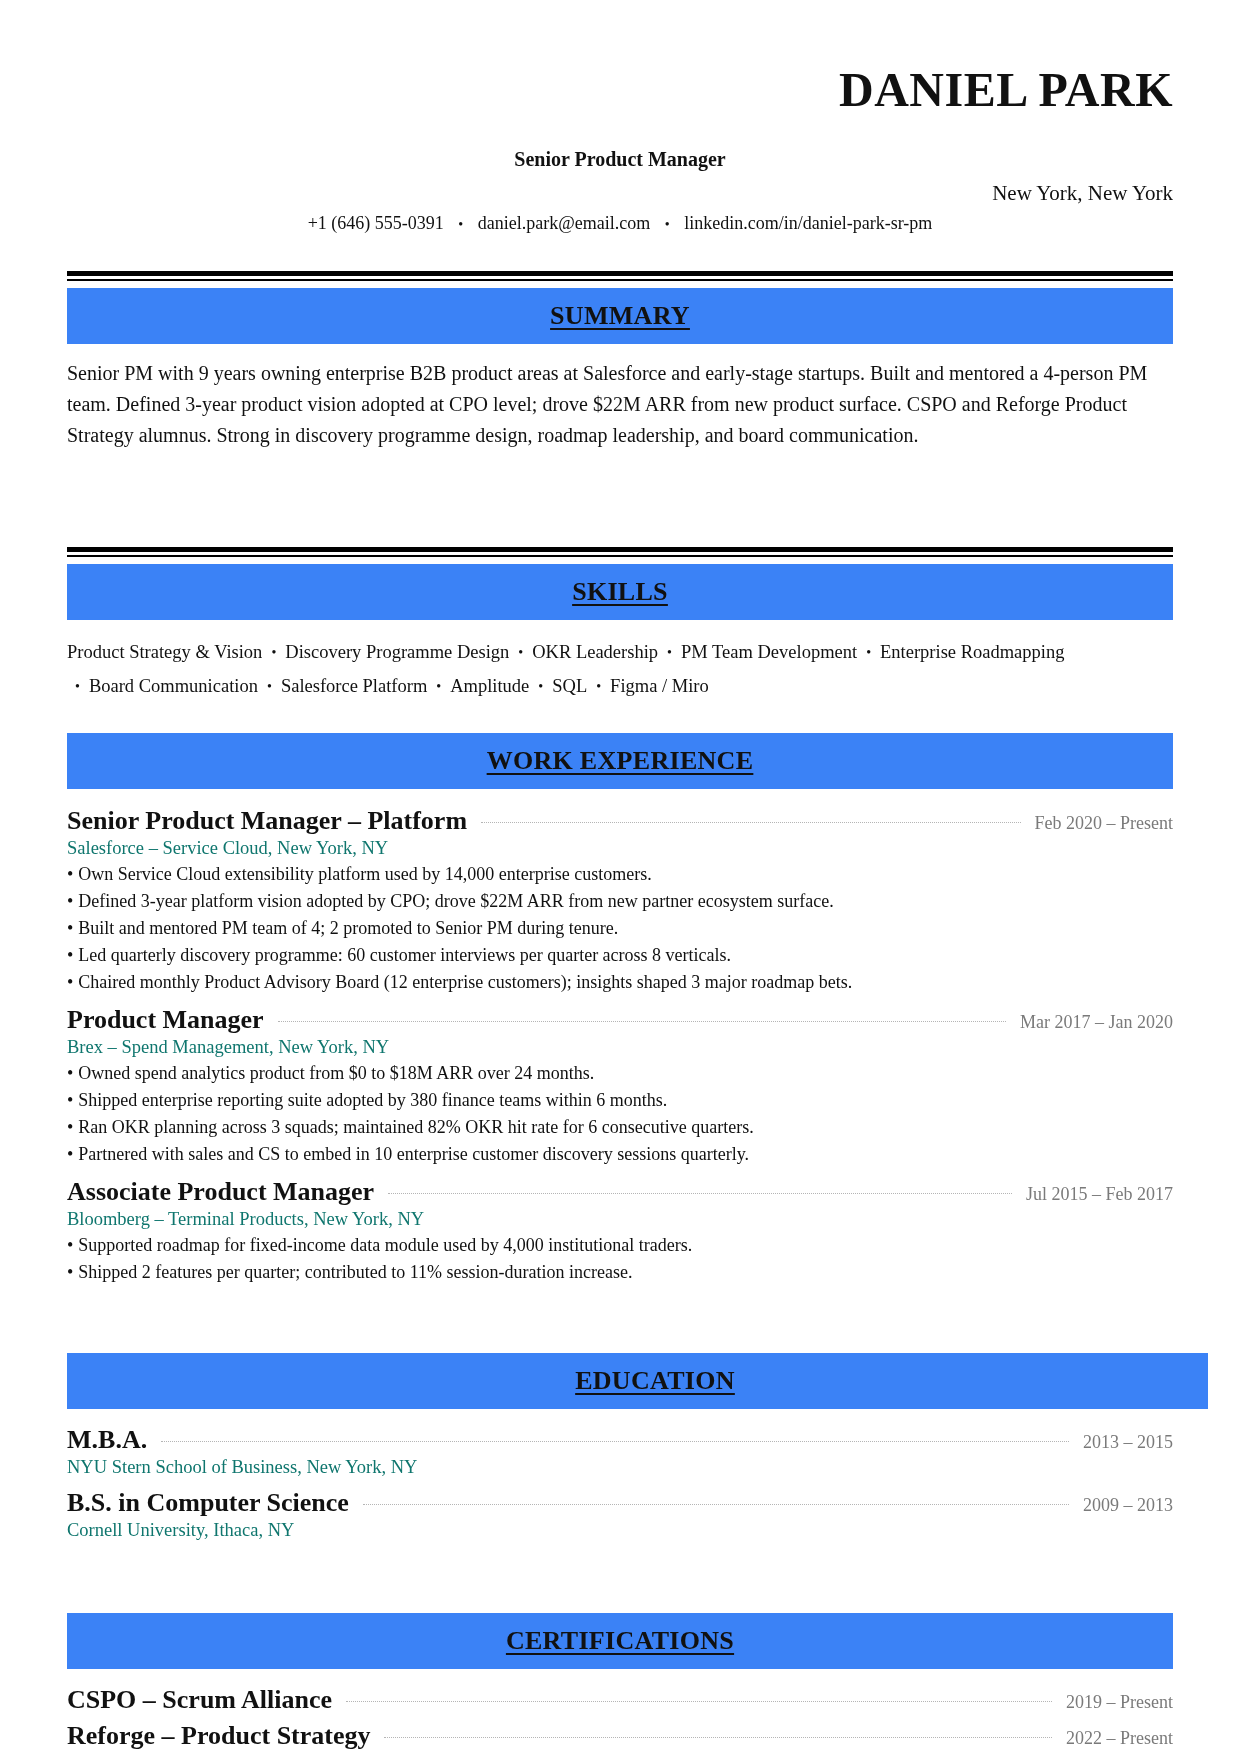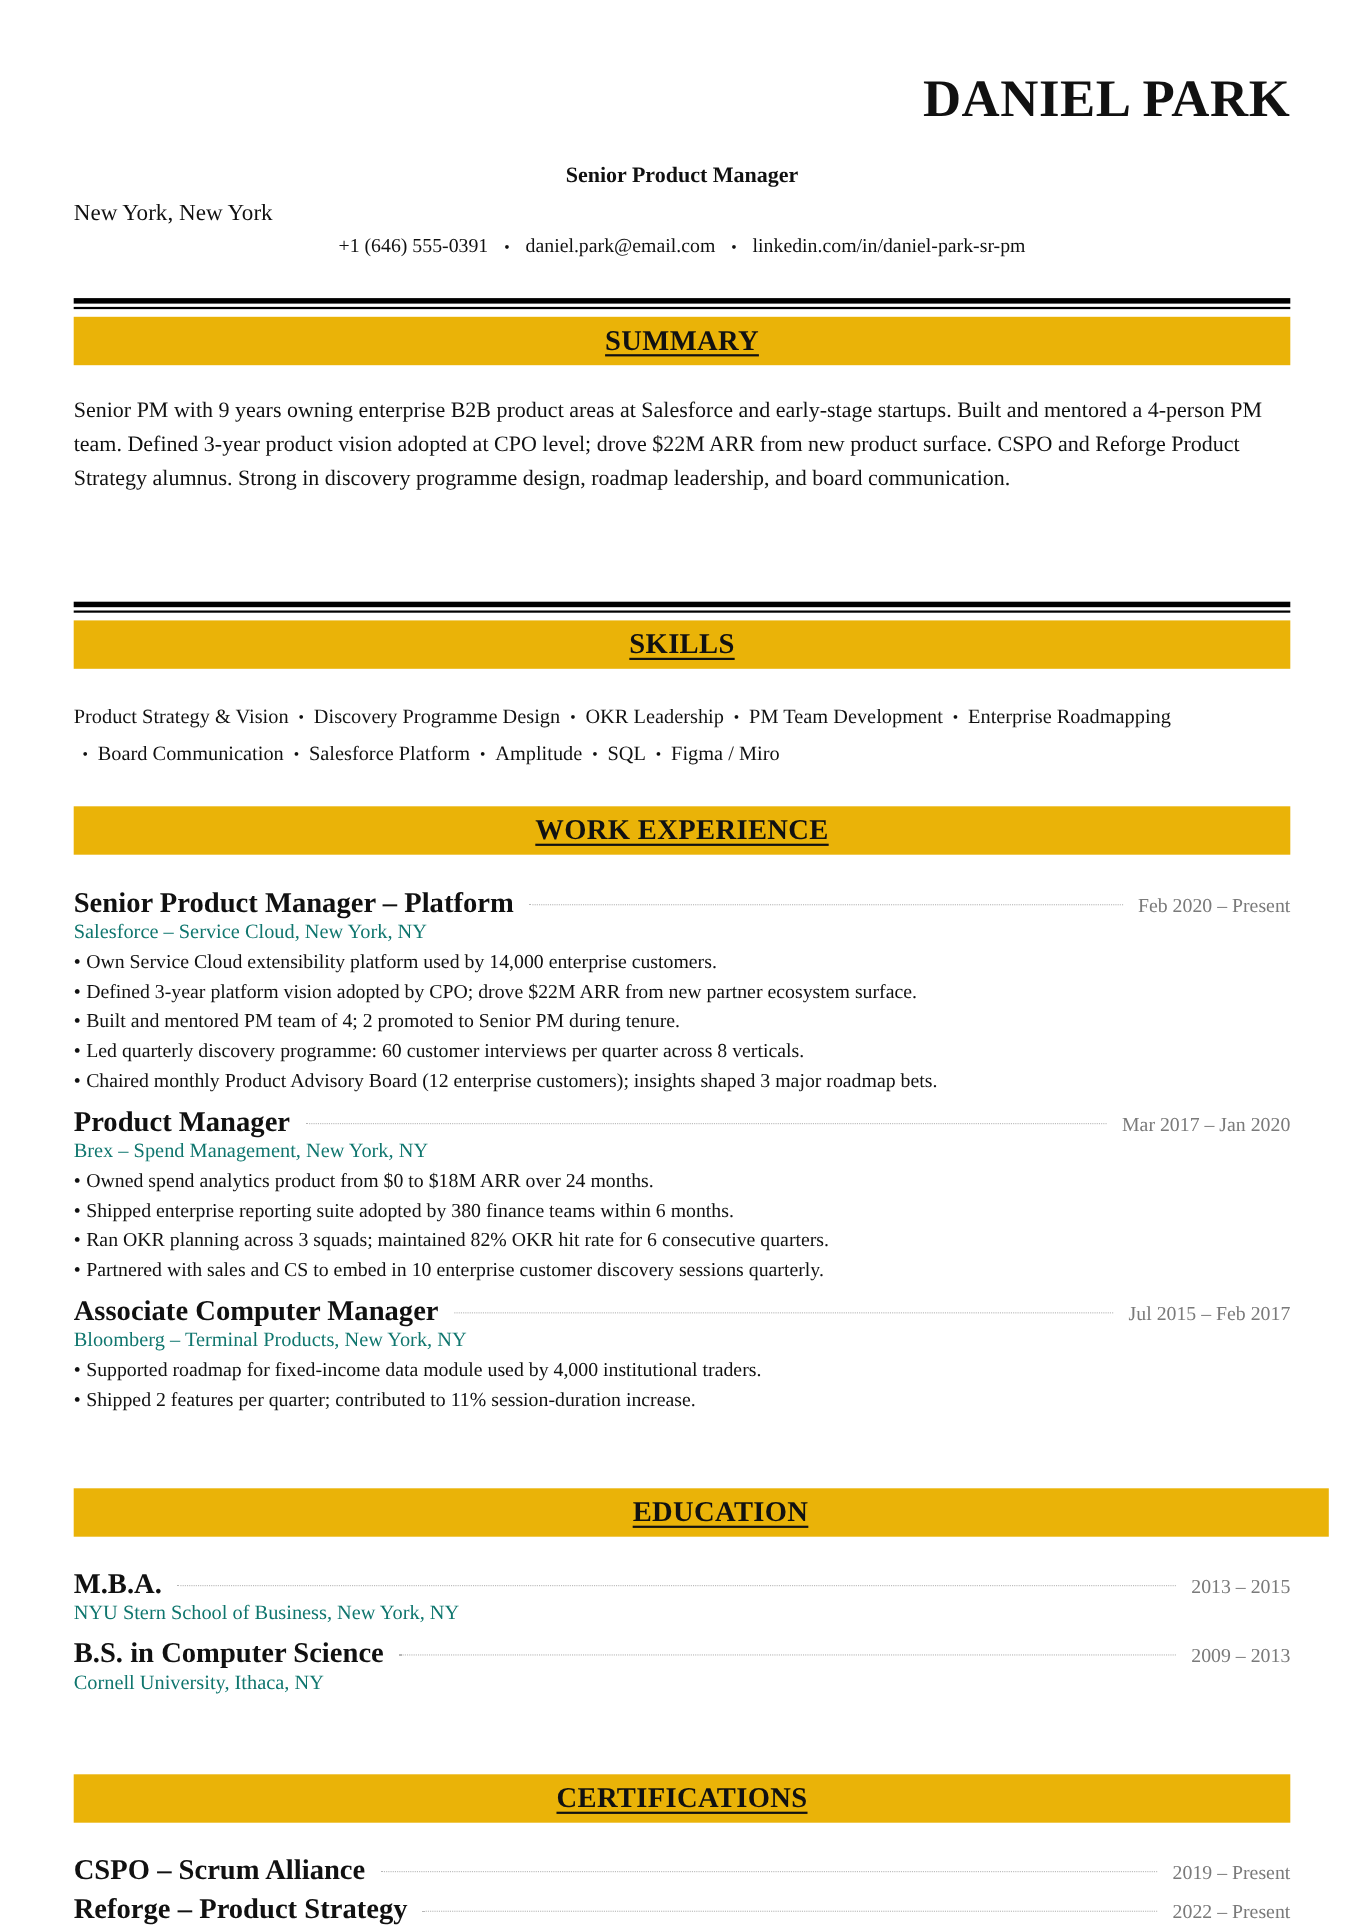--- a/index.html
+++ b/index.html
@@ -13,36 +13,36 @@
     position: absolute; left: 0; width: 1106px; top: 62px;
     font-size: 48px; font-weight: bold; letter-spacing: 0.5px; line-height: 56px;
     text-align: right; margin: 0;
   }
   .title-line {
     position: absolute; left: 0; width: 1106px; top: 147px;
     font-size: 20px; font-weight: bold; line-height: 24px; text-align: center;
   }
   .location {
     position: absolute; left: 0; width: 1106px; top: 180px;
-    font-size: 21px; line-height: 26px; text-align: left;
+    font-size: 21px; line-height: 26px; text-align: right;
   }
   .contact {
     position: absolute; left: 0; width: 1106px; top: 211px;
     font-size: 18px; line-height: 24px; text-align: center;
   }
   .contact .sep { display: inline-block; margin: 0 10px; font-size: 14px; }
   .contact a { color: #111; text-decoration: none; }
 
   .rule { position: absolute; left: 0; width: 1106px; }
   .rule .thick { height: 5px; background: #000; }
   .rule .thin { height: 2px; background: #000; margin-top: 3px; }
 
   .section-bar {
-    position: absolute; left: 0; width: 1106px; height: 44px;
-    background: #eab308; display: flex; align-items: center; justify-content: center;
+    position: absolute; left: 0; width: 1106px; height: 56px;
+    background: #3b82f6; display: flex; align-items: center; justify-content: center;
   }
   .section-bar h2 {
     margin: 0; font-size: 26px; font-weight: bold; text-decoration: underline;
     text-decoration-thickness: 2px; text-underline-offset: 4px; letter-spacing: 0.3px;
   }
 
   .summary {
     position: absolute; left: 0; width: 1106px; top: 358px;
     font-size: 20px; line-height: 31px; margin: 0;
   }
@@ -141,21 +141,21 @@
     <ul class="bullets">
       <li>Owned spend analytics product from $0 to $18M ARR over 24 months.</li>
       <li>Shipped enterprise reporting suite adopted by 380 finance teams within 6 months.</li>
       <li>Ran OKR planning across 3 squads; maintained 82% OKR hit rate for 6 consecutive quarters.</li>
       <li>Partnered with sales and CS to embed in 10 enterprise customer discovery sessions quarterly.</li>
     </ul>
   </div>
 
   <div class="entry" style="top:1177px;">
     <div class="entry-head">
-      <span class="entry-title">Associate Computer Manager</span>
+      <span class="entry-title">Associate Product Manager</span>
       <span class="leader"></span>
       <span class="entry-date">Jul 2015 – Feb 2017</span>
     </div>
     <div class="entry-sub">Bloomberg – Terminal Products, New York, NY</div>
     <ul class="bullets">
       <li>Supported roadmap for fixed-income data module used by 4,000 institutional traders.</li>
       <li>Shipped 2 features per quarter; contributed to 11% session-duration increase.</li>
     </ul>
   </div>
 

